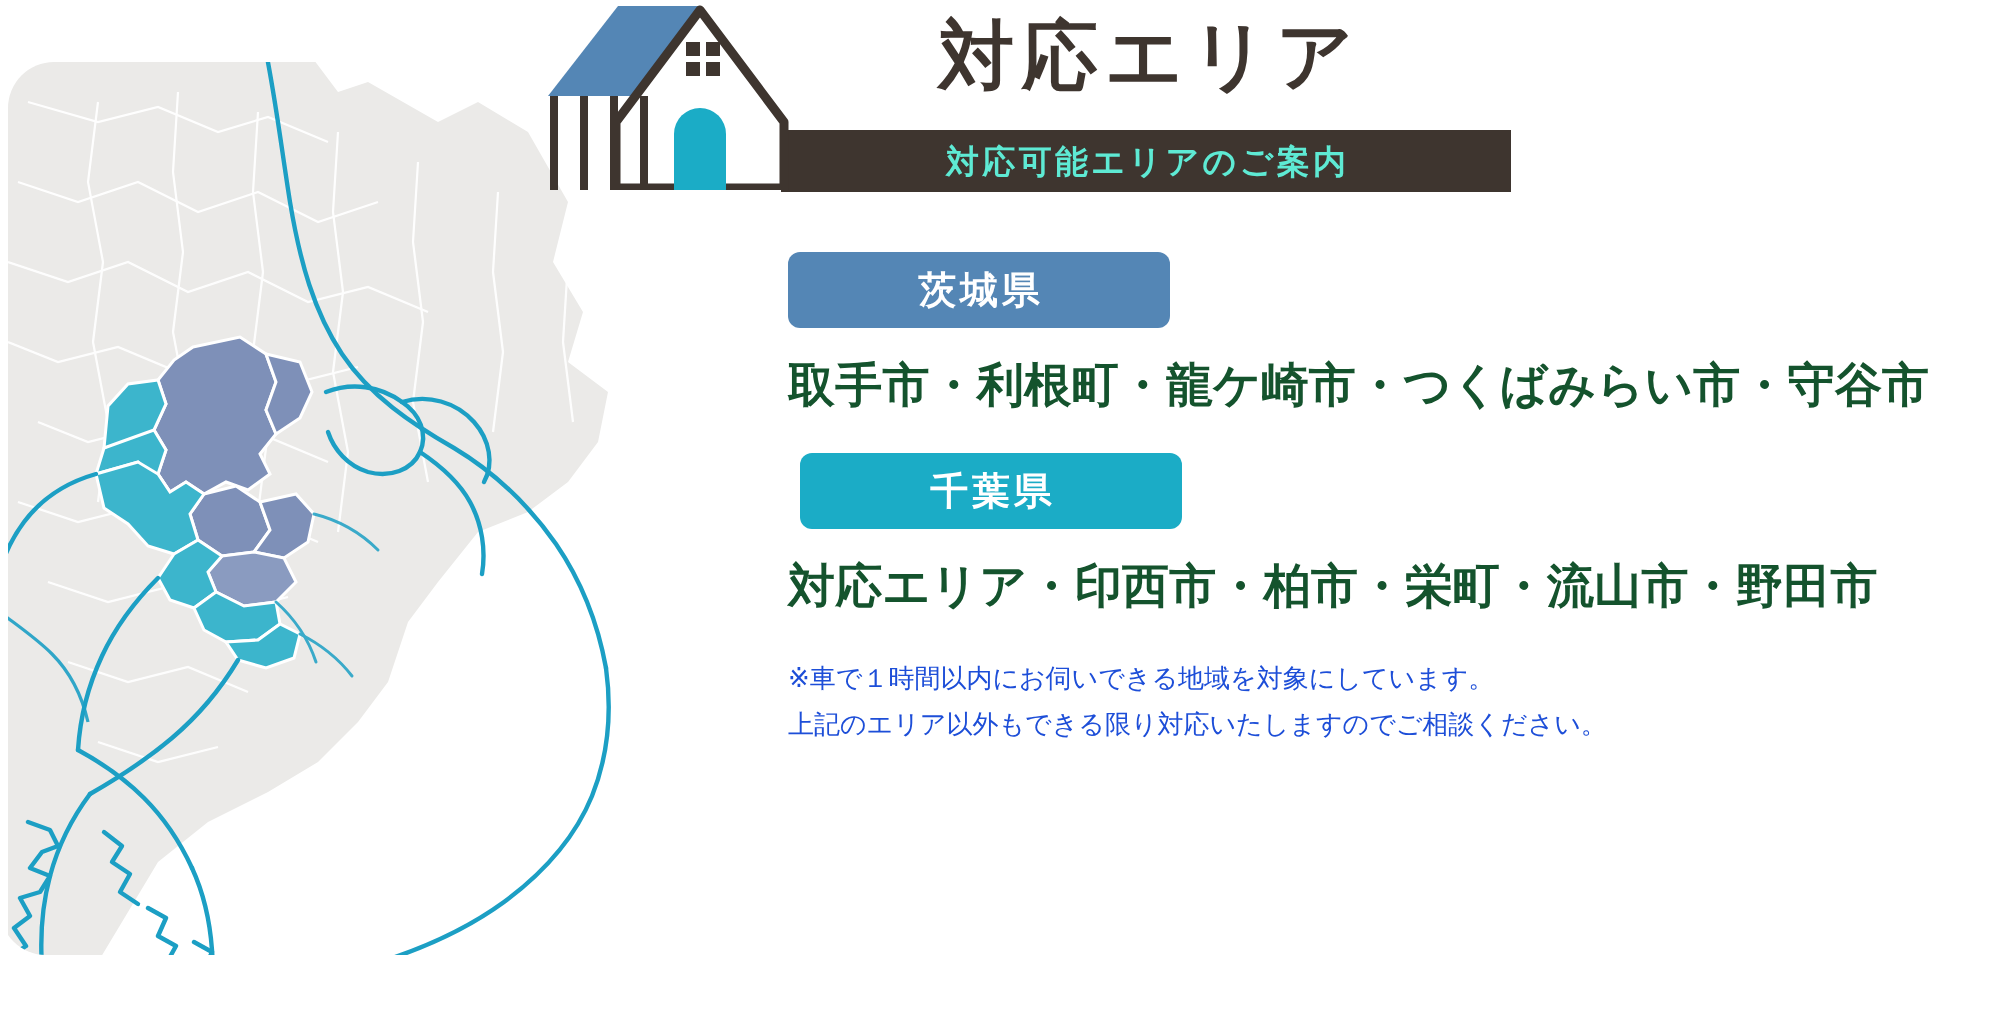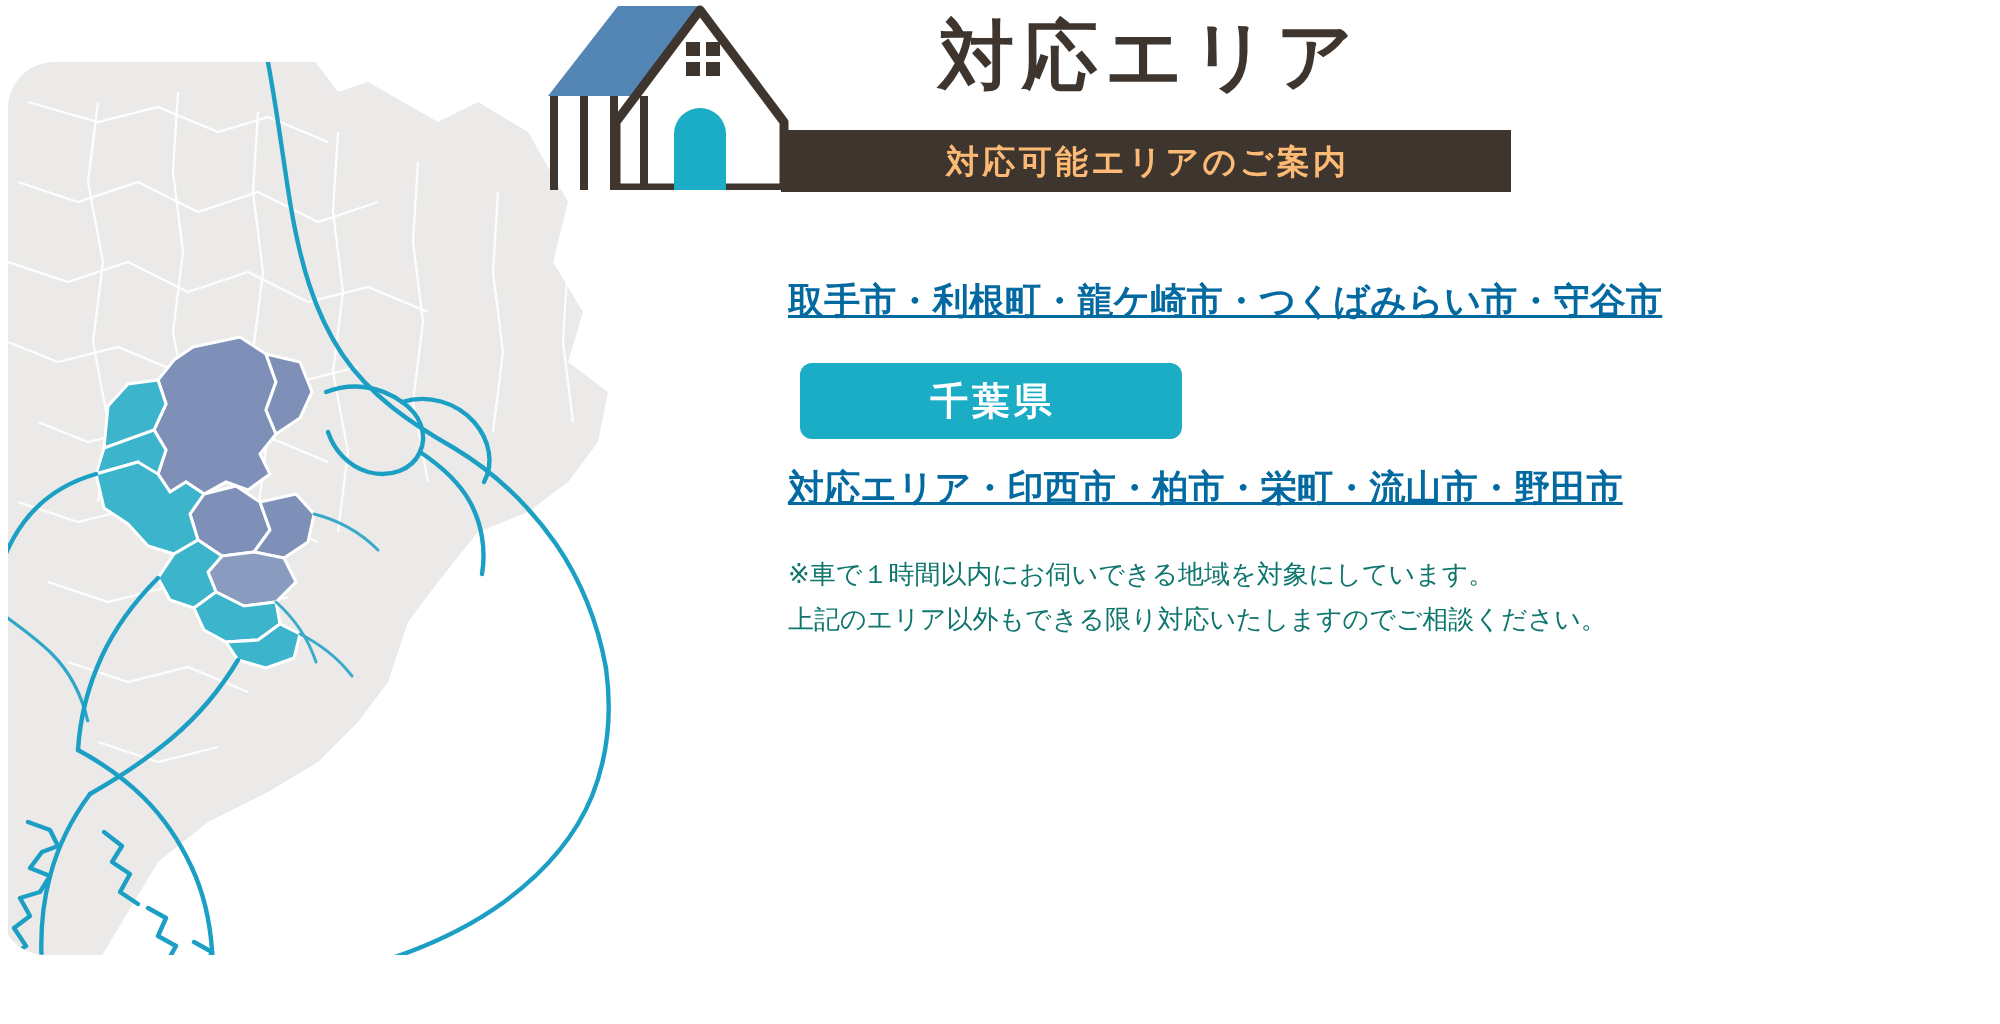--- a/index.html
+++ b/index.html
@@ -67,21 +67,21 @@
   }
   .title-sub{
     position:absolute; left:0; top:112px;
     width:730px; height:62px;
     background:#3e352f;
     display:flex; align-items:center; justify-content:center;
   }
   .title-sub span{
     font-size:33px;
     font-weight:700;
-    color:#fdba74;
+    color:#5eead4;
     letter-spacing:.10em;
     line-height:1;
     padding-left:.10em;
     white-space:nowrap;
   }
 
   
   .content{
     position:absolute;
     left:780px; top:190px;
@@ -97,31 +97,30 @@
     font-size:38px;
     font-weight:700;
     letter-spacing:.10em;
     line-height:1;
     padding-left:.10em;
   }
   .badge.ibaraki{ background:#5486b5; }
   .badge.chiba{   background:#1bacc6;margin-left:12px; }
 
   .cities{
-    color:#0369a1;
-    font-size:36px;
+    color:#14532d;
+    font-size:47px;
     font-weight:600;
     line-height:1.30;
     letter-spacing:.005em;
     white-space:nowrap;
-    text-decoration:underline;
   }
 
   .note{
-    color:#0f766e;
+    color:#1d4ed8;
     font-size:26px;
     font-weight:400;
     line-height:1.75;
     white-space:nowrap;
   }
 
   .sp-badge-to-list{ height:26px; }
   .sp-list-to-badge{ height:38px; }
   .sp-list-to-note { height:40px; }
 </style>
@@ -244,20 +243,21 @@
           <g fill="none" stroke="#1c9fc4" stroke-width="3.2" opacity="0.9">
             <path d="M-16,544 C4,560 26,574 44,592 C62,610 74,634 80,660"></path>
           </g>
 
         </g>
       </svg>
     </div>
 
     <div class="content">
 
+      <div class="badge ibaraki">茨城県</div>
       <div class="sp-badge-to-list"></div>
       <div class="cities">取手市・利根町・龍ケ崎市・つくばみらい市・守谷市</div>
 
       <div class="sp-list-to-badge"></div>
 
       <div class="badge chiba">千葉県</div>
       <div class="sp-badge-to-list"></div>
       <div class="cities">対応エリア・印西市・柏市・栄町・流山市・野田市</div>
 
       <div class="sp-list-to-note"></div>

